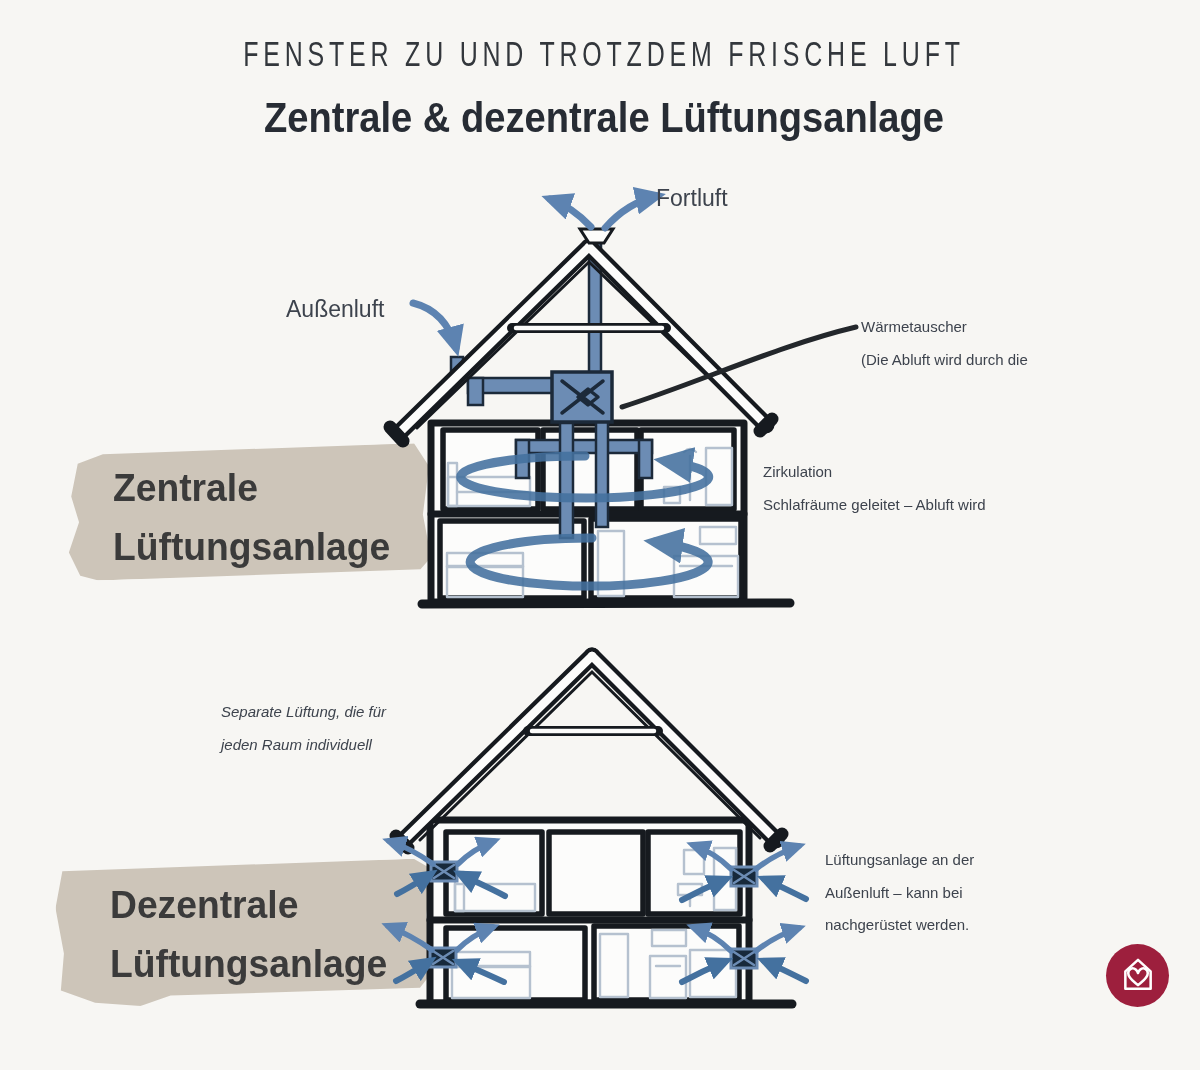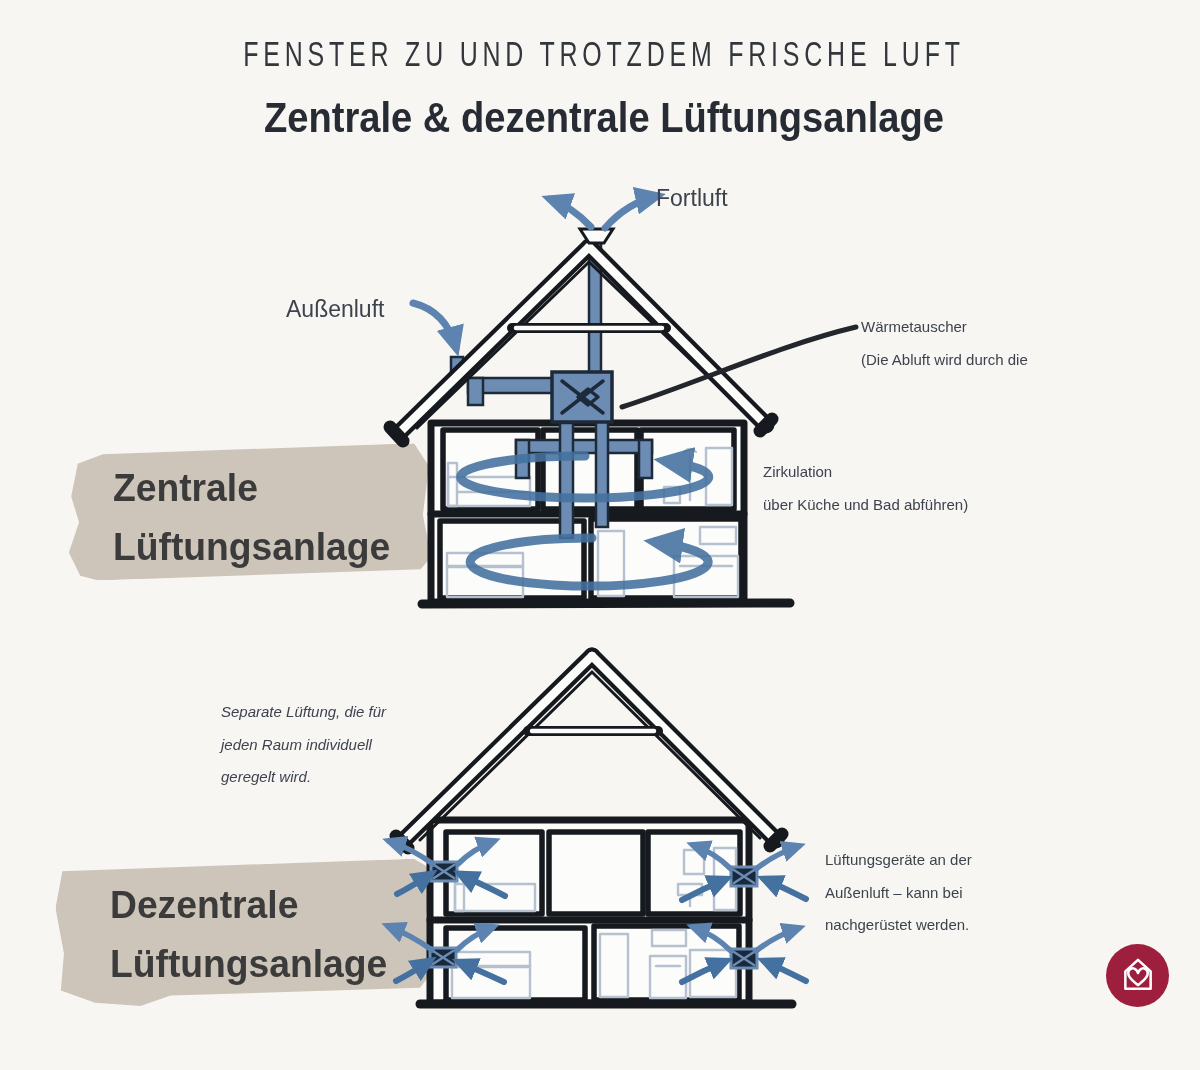--- a/index.html
+++ b/index.html
@@ -257,30 +257,29 @@
   </div>
 
   <div class="label" style="left:656px;top:185px;">Fortluft</div>
   <div class="label" style="left:286px;top:296px;">Außenluft</div>
   <div class="note" style="left:861px;top:311px;">
     <div>Wärmetauscher</div>
     <div>(Die Abluft wird durch die</div>
   </div>
   <div class="note" style="left:763px;top:456px;">
     <div>Zirkulation</div>
-    <div>über Küche und Bad abführen)</div>
+    <div>Schlafräume geleitet – Abluft wird</div>
   </div>
 
   <div class="note" style="left:221px;top:696px;font-style:italic;">
     <div>Separate Lüftung, die für</div>
     <div>jeden Raum individuell</div>
-    <div>geregelt wird.</div>
   </div>
   <div class="note" style="left:825px;top:844px;">
-    <div>Lüftungsgeräte an der</div>
+    <div>Lüftungsanlage an der</div>
     <div>Außenluft – kann bei</div>
     <div>nachgerüstet werden.</div>
   </div>
 
   <div class="logo">
     <svg width="46" height="46" viewBox="-20 -20 40 40">
       <path d="M -11 11 L -11 -4 L 0 -14 L 11 -4 L 11 11 Z" fill="none" stroke="#ffffff" stroke-width="2.2" stroke-linejoin="round"></path>
       <path d="M 0 8 C -2.5 5.5, -8.5 2, -8.5 -2.5 C -8.5 -6.3, -4.6 -7.8, -2 -5.6 C -0.6 -4.4, 0 -2.6, 0 -2.6 C 0 -2.6, 0.6 -4.4, 2 -5.6 C 4.6 -7.8, 8.5 -6.3, 8.5 -2.5 C 8.5 2, 2.5 5.5, 0 8 Z" fill="none" stroke="#ffffff" stroke-width="2.2" stroke-linejoin="round"></path>
     </svg>
   </div>

